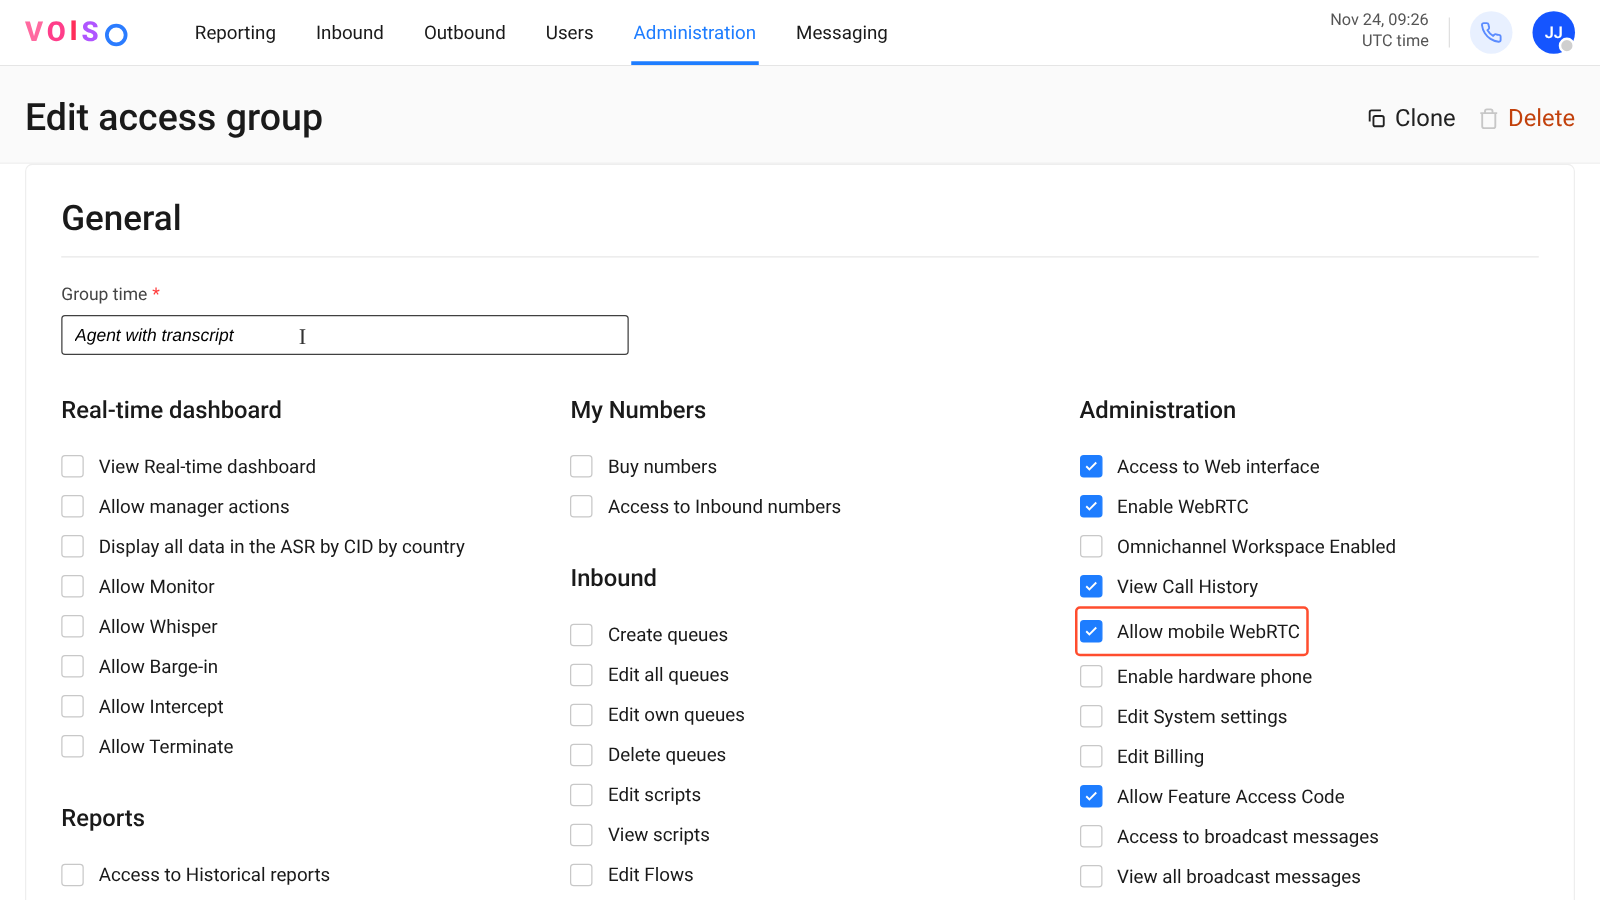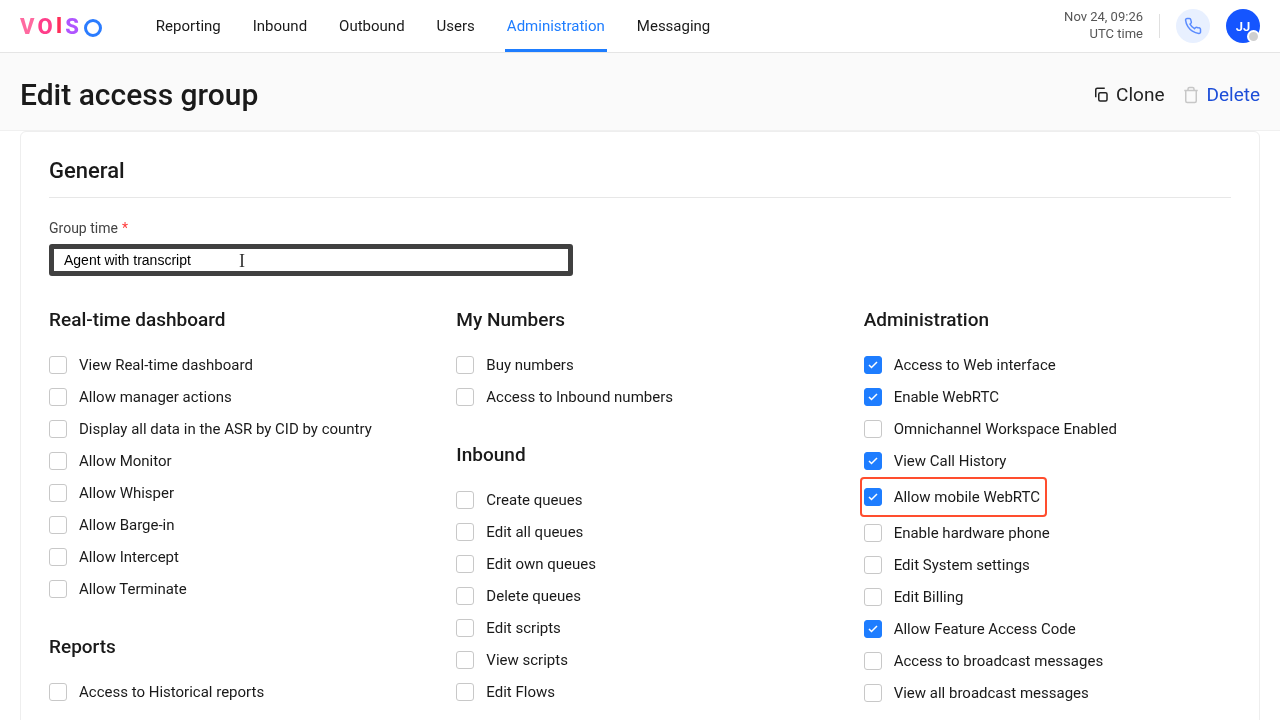--- a/index.html
+++ b/index.html
@@ -23,30 +23,30 @@
 .phonebtn { width:34px; height:34px; border-radius:50%; background:#e8f0ff; display:flex; align-items:center; justify-content:center; cursor:pointer; }
 .phonebtn svg { width:18px; height:18px; stroke:#5b8cff; fill:none; stroke-width:2;}
 .avatar { width:34px; height:34px; border-radius:50%; background:#1555ff; color:#ffffff; display:flex; align-items:center; justify-content:center; font-weight:600; font-size:13px; position:relative;}
 .avatar::after{content:""; position:absolute; bottom:0; right:0; width:9px; height:9px; border-radius:50%; background:#cfcfcf; border:2px solid #fff;}
 
 
 .pagebar { background:#fafafa; padding: 24px 20px 18px; display:flex; align-items:center; justify-content:space-between; border-bottom:1px solid #f0f0f0;}
 .pagetitle { font-size: 30px; font-weight:500; }
 .pageactions { display:flex; gap:18px; align-items:center; }
 .pabtn { display:flex; align-items:center; gap:6px; font-size:19px; cursor:pointer; color:#222;}
-.pabtn.disabled { color:#1d4ed8; cursor:default;}
+.pabtn.disabled { color:#c2410c; cursor:default;}
 .pabtn svg { width:18px; height:18px; }
 
 
 .card { margin: 0 20px 20px; background:#fff; border:1px solid #eee; border-radius:6px; padding: 26px 28px 40px;}
-.sectitle { font-size: 22px; font-weight:500; margin-bottom: 14px; }
+.sectitle { font-size: 28px; font-weight:500; margin-bottom: 14px; }
 .divline { height:1px; background:#e7e7e7; margin-bottom: 22px;}
 .fldlabel { font-size:14px; color:#444; margin-bottom:8px; display:flex; gap:4px;}
 .req { color:#ff3b3b; }
-.txtinput { width:524px; height:32px; border:5px solid #404040; border-radius:3px; padding: 0 10px; font-size:14px; outline:none; }
+.txtinput { width:454px; height:32px; border:1px solid #404040; border-radius:3px; padding: 0 10px; font-size:14px; outline:none;font-style:italic; }
 
 .cols { display:flex; gap: 40px; margin-top: 32px;}
 .col { flex:1; min-width:0; }
 .colhead { font-size: 19px; font-weight:500; margin-bottom: 18px; }
 .colhead.mt { margin-top: 30px; }
 .ckrow { display:flex; align-items:center; gap:12px; padding: 7px 0; font-size:15px; cursor:pointer; min-height:32px;}
 .ck { width:18px; height:18px; border:1.5px solid #c8c8c8; border-radius:3px; flex-shrink:0; display:flex; align-items:center; justify-content:center;}
 .ck.on { background:#1e7dff; border-color:#1e7dff;}
 .ck.on svg { width:12px; height:12px; stroke:#fff; stroke-width:3; fill:none;}
 .hl { border:2.5px solid #ff4d2e; border-radius:4px; padding: 2px 5px 2px 2px; margin-left:-4px; width:fit-content;text-align:center;}

